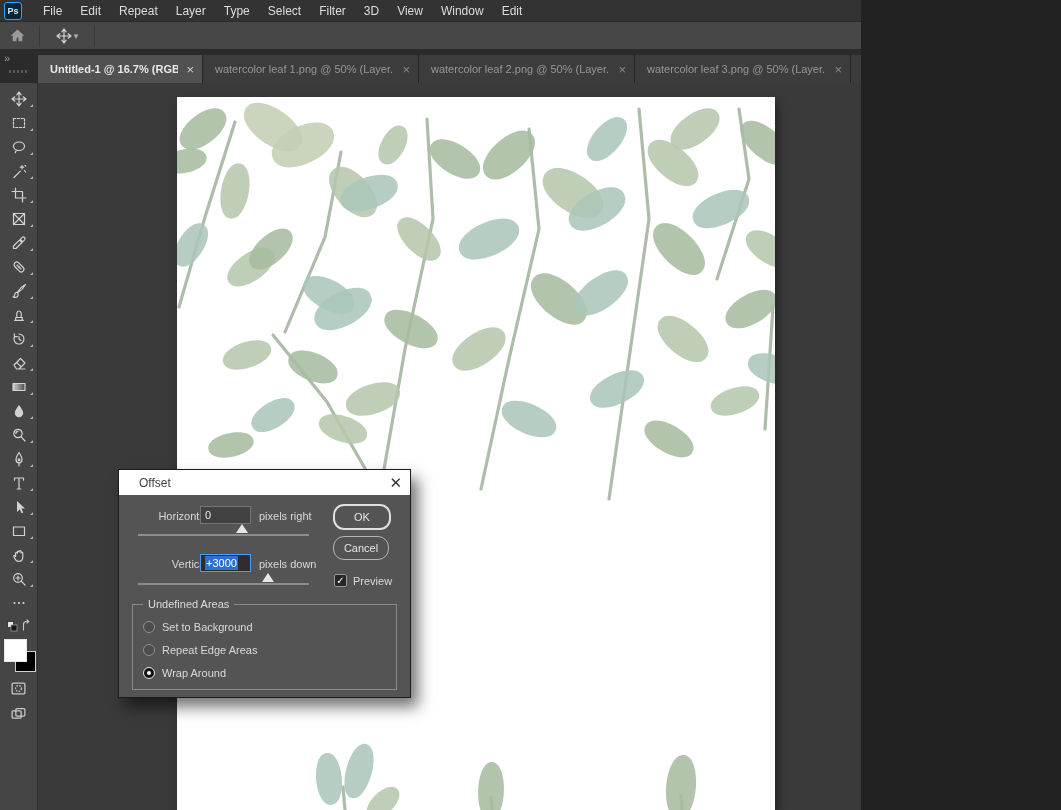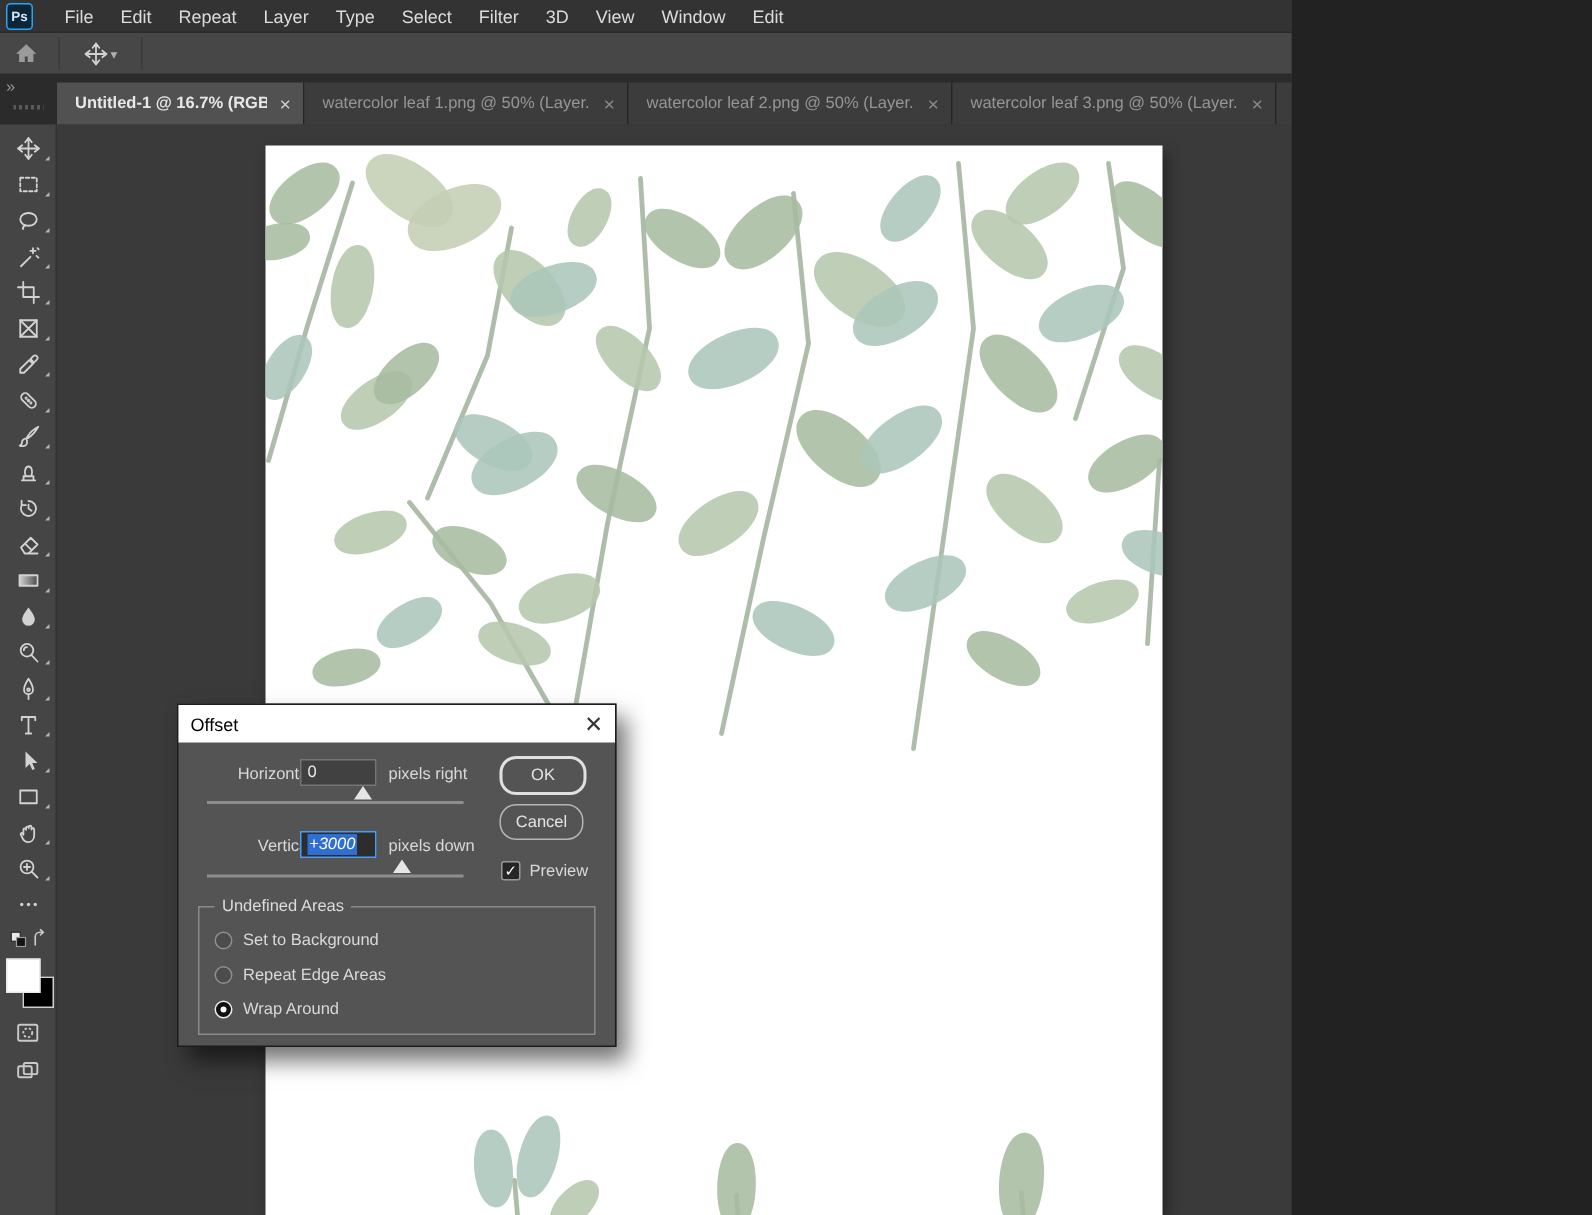--- a/index.html
+++ b/index.html
@@ -57,29 +57,29 @@
   
   .docarea{position:absolute;left:38px;top:83px;width:1023px;height:727px;background:#3a3a3a;}
   .canvas{position:absolute;left:139px;top:14px;width:598px;height:713px;background:#ffffff;
           box-shadow:3px 4px 9px rgba(0,0,0,0.4);}
   .canvas svg{display:block;}
   
   .dialog{position:absolute;left:118px;top:469px;width:293px;height:229px;background:#545454;
           border:1px solid #1c1c1c;box-sizing:border-box;z-index:10;
           box-shadow:7px 9px 14px rgba(0,0,0,0.55);font-size:11px;color:#d9d9d9;}
   .dlg-title{position:absolute;left:0;top:0;width:100%;height:25px;background:#ffffff;
-             display:flex;align-items:center;box-sizing:border-box;padding-left:8px;
-             color:#000000;font-size:12px;}
+             display:flex;align-items:center;box-sizing:border-box;padding-left:20px;
+             color:#404040;font-size:12px;}
   .dlg-close{position:absolute;right:8px;top:0;height:25px;display:flex;align-items:center;
              color:#333;font-size:15px;font-weight:normal;}
   .dlg-label{position:absolute;width:78px;text-align:right;}
   .dlg-input{position:absolute;width:51px;height:18px;background:#414141;border:1px solid #757575;
              box-sizing:border-box;color:#e8e8e8;font-size:11px;display:flex;align-items:center;padding-left:4px;}
   .dlg-input.focused{border:1px solid #4a9df5;background:#2d2d2d;}
-  .dlg-input .sel{color:#fff;padding:1px 1px;font-style:italic;}
+  .dlg-input .sel{color:#fff;padding:1px 1px;}
   .dlg-suffix{position:absolute;}
   .dlg-btn{position:absolute;width:54px;height:22px;border-radius:11px;background:transparent;
            color:#e4e4e4;font-size:11px;display:flex;align-items:center;justify-content:center;}
   .dlg-btn.ok{border:2px solid #e0e0e0;}
   .dlg-btn.cancel{border:1px solid #b5b5b5;}
   .slider{position:absolute;width:171px;height:2px;background:#8d8d8d;}
   .slider-thumb{position:absolute;top:-10px;width:0;height:0;
                 border-left:6px solid transparent;border-right:6px solid transparent;
                 border-bottom:9px solid #e6e6e6;}
   .checkbox{position:absolute;width:13px;height:13px;background:#262626;border:1px solid #9a9a9a;

